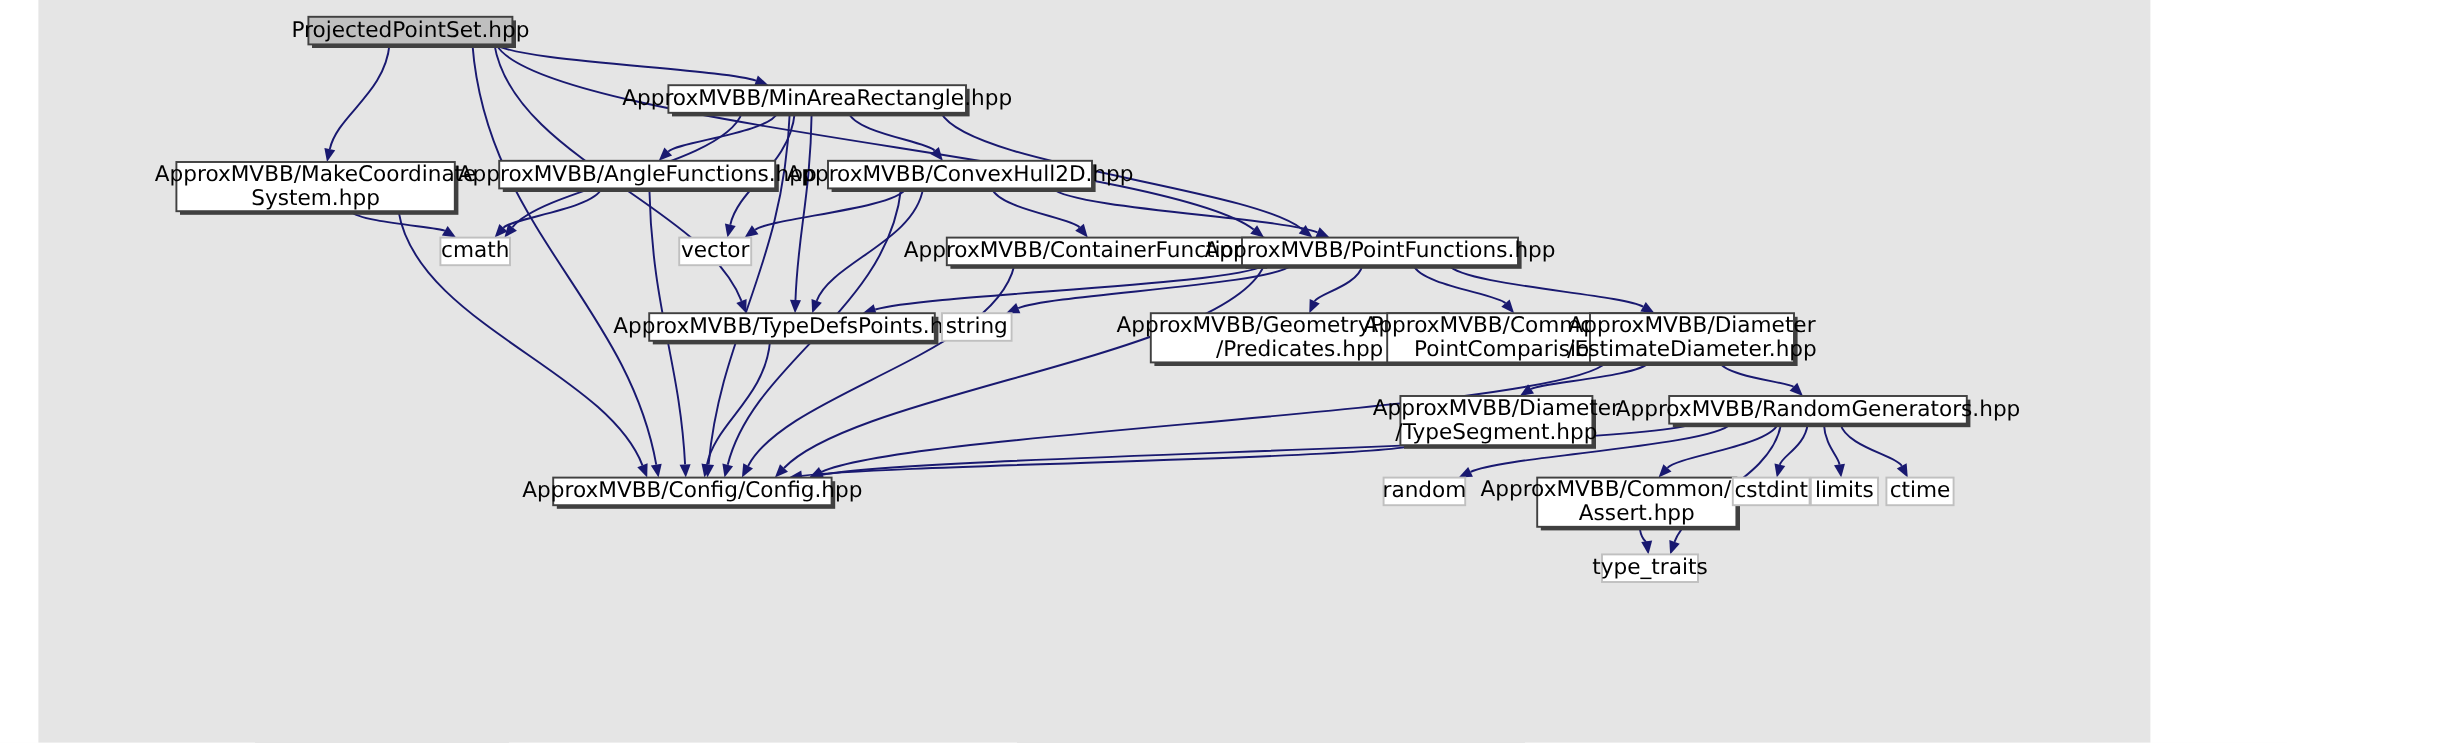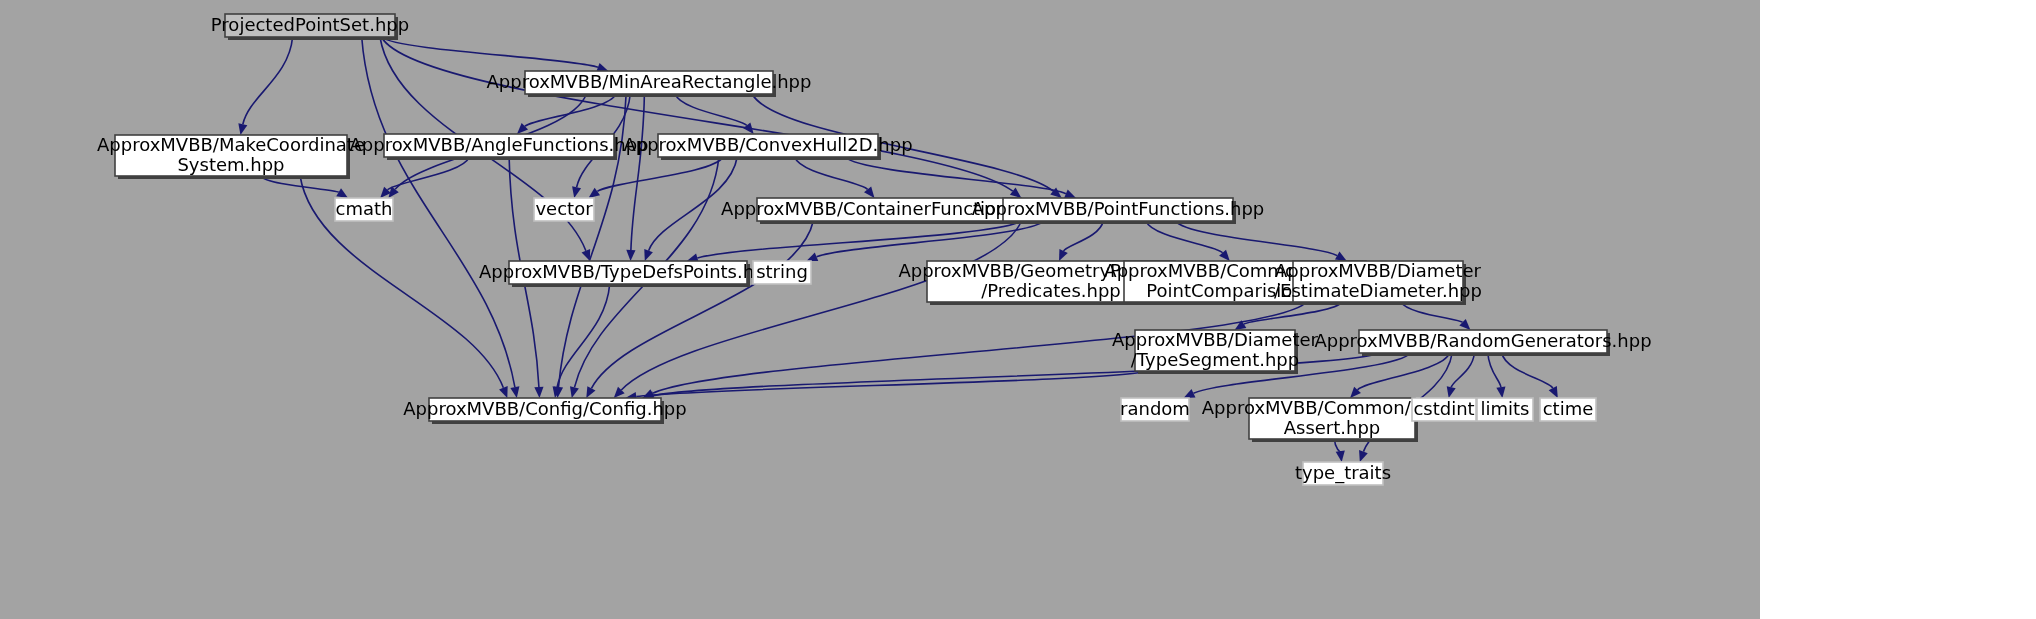--- a/index.html
+++ b/index.html
@@ -4,23 +4,24 @@
 <style>
   html, body {
     margin: 0;
     padding: 0;
     background: #ffffff;
   }
   #graph-root {
     position: relative;
     width: 1760px;
     height: 619px;
-    background: #a3a3a3;
+    background: #e5e5e5;
     font-family: "DejaVu Sans", sans-serif;
     overflow: hidden;
+    margin-left: 32px;
   }
   svg#graph-canvas {
     position: absolute;
     left: 0; top: 0;
     width: 2036px;
     height: 619px;
     display: block;
   }
   .node-label {
     font-family: "DejaVu Sans", sans-serif;

